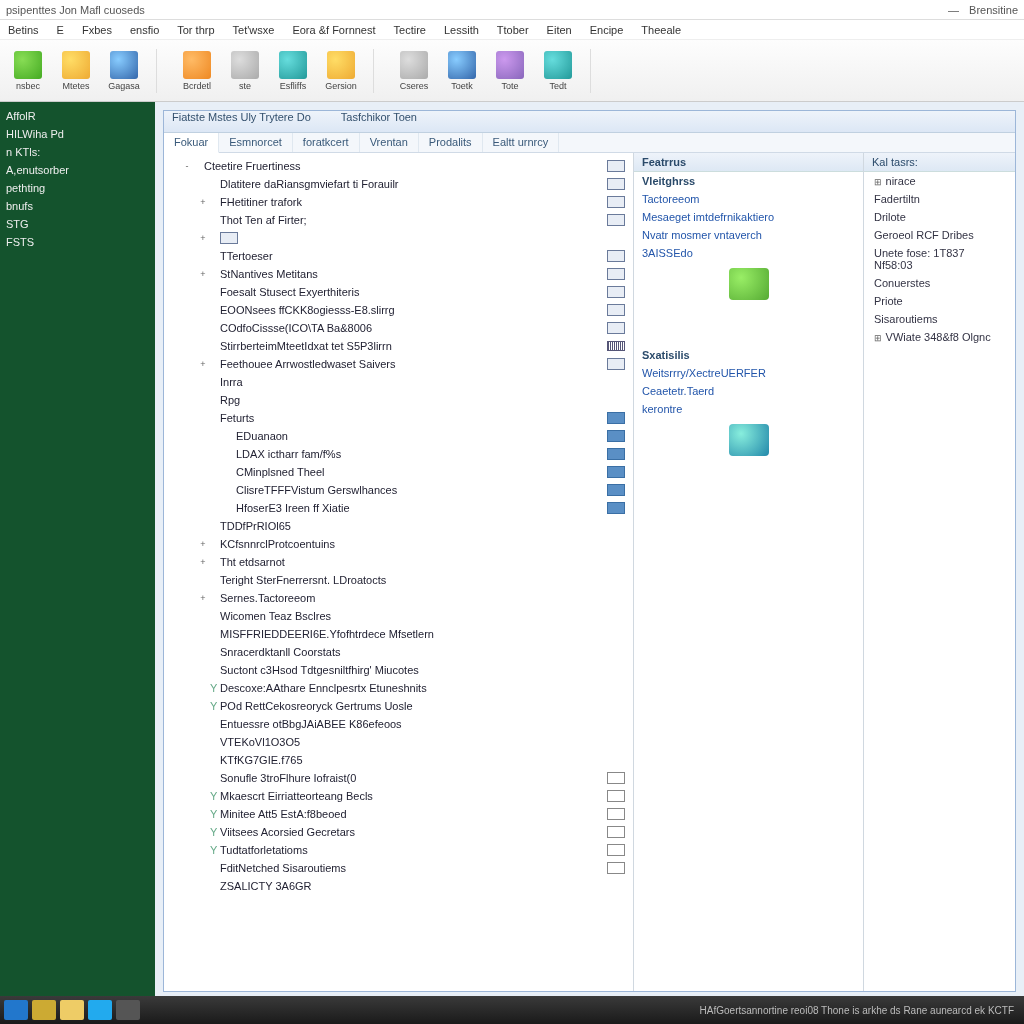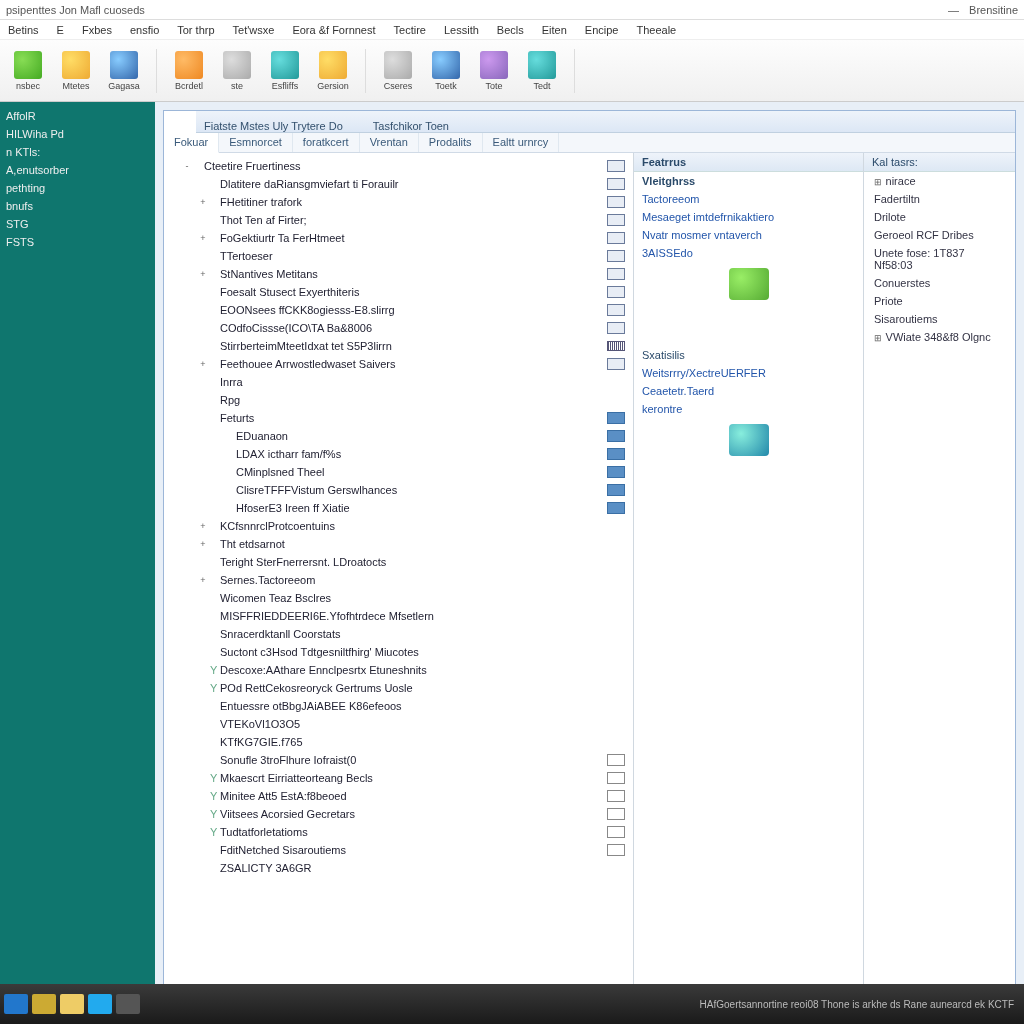--- a/index.html
+++ b/index.html
@@ -6,33 +6,33 @@
 body { width: 1024px; height: 1024px; background: #fff; overflow: hidden; position: relative; }
 
 .title-bar { height: 20px; display: flex; justify-content: space-between; align-items: center; padding: 0 6px; background: #fff; border-bottom: 1px solid #ddd; }
 .title-bar .title { color: #555; }
 .title-bar .right { color: #555; display: flex; gap: 10px; align-items: center; }
 
 .menu-bar { height: 20px; display: flex; gap: 18px; padding: 2px 8px; align-items: center; background: #fff; border-bottom: 1px solid #eee; }
 .menu-bar span { color: #333; cursor: default; text-align: right; }
 
 .toolbar { height: 62px; display: flex; align-items: center; padding: 4px 6px; gap: 2px; background: linear-gradient(#fdfdfd, #f0f0f0); border-bottom: 1px solid #ccc; }
-.toolbar .group { display: flex; gap: 4px; padding-right: 10px; border-right: 1px solid #ddd; margin-right: 8px; }
+.toolbar .group { display: flex; gap: 4px; padding-right: 10px; border-right: 1px solid #ddd; margin-right: 16px; }
 .toolbar .btn { width: 44px; display: flex; flex-direction: column; align-items: center; gap: 2px; padding: 2px; }
 .toolbar .btn .ico { width: 28px; height: 28px; border-radius: 3px; }
 .toolbar .btn .lbl { font-size: 9px; color: #444; text-align: center; white-space: nowrap; overflow: hidden; }
 
 .main-area { display: flex; height: 898px; }
-.left-nav { width: 155px; background: #0f766e; color: #fff; padding: 8px 6px; }
+.left-nav { width: 155px; background: #14532d; color: #fff; padding: 8px 6px; }
 .left-nav div { margin-bottom: 6px; font-size: 11px; color: #eee; }
 
 .content-wrap { flex: 1; background: #e8eff7; padding: 8px; display: flex; flex-direction: column; }
 .content-frame { flex: 1; background: #fff; border: 1px solid #9cb6d8; display: flex; flex-direction: column; overflow: hidden; }
 
-.frame-header { height: 22px; background: linear-gradient(#eef3fa, #dce7f5); display: flex; align-items: flex-end; padding: 0 8px; gap: 30px; color: #33506d; border-bottom: 1px solid #c0d0e0; margin-left: 32px; }
+.frame-header { height: 22px; background: linear-gradient(#eef3fa, #dce7f5); display: flex; align-items: flex-start; padding: 0 8px; gap: 30px; color: #33506d; border-bottom: 1px solid #c0d0e0; }
 .sub-tabs { height: 20px; display: flex; background: #f4f7fb; border-bottom: 1px solid #d0dae6; }
 .sub-tabs span { padding: 3px 10px; color: #3a5a7a; border-right: 1px solid #e0e8f0; }
 .sub-tabs span.active { background: #fff; border-bottom: 1px solid #fff; margin-bottom: -1px; }
 
 .frame-body { flex: 1; display: flex; overflow: hidden; }
 .tree-panel { width: 470px; border-right: 1px solid #d0d8e0; overflow-y: auto; padding: 4px 0; }
 .tree-row { display: flex; align-items: center; height: 18px; padding-right: 8px; }
 .tree-row .exp { width: 14px; text-align: center; color: #666; font-size: 9px; }
 .tree-row .txt { flex: 1; color: #223; white-space: nowrap; overflow: hidden; }
 .tree-row .badge { width: 18px; height: 12px; }
@@ -43,21 +43,21 @@
 
 .mid-panel { width: 230px; border-right: 1px solid #d0d8e0; padding: 0; }
 .mid-panel .sect-h { background: linear-gradient(#eef3fa,#dde8f4); padding: 3px 8px; color: #2a4a6a; border-bottom: 1px solid #cdd; font-weight: bold; }
 .mid-panel .item { padding: 3px 8px; color: #2255aa; display:flex; justify-content:space-between; align-items:center; }
 .mid-panel .ico-big { width: 40px; height: 32px; margin: 6px auto; display: block; border-radius: 4px; }
 
 .right-panel { flex: 1; padding: 0; }
 .right-panel .sect-h { background: linear-gradient(#eef3fa,#dde8f4); padding: 3px 8px; color: #2a4a6a; border-bottom: 1px solid #cdd; }
 .right-panel .item { padding: 3px 10px; color: #334; }
 .right-panel .exp { color:#666; font-size:9px; margin-right:4px; }
-.taskbar { position: absolute; bottom: 0; left: 0; right: 0; height: 40px; background: linear-gradient(#3a3a3a,#1a1a1a); display: flex; align-items: center; padding: 0 4px; gap: 4px; }
+.taskbar { position: absolute; bottom: 0; left: 0; right: 0; height: 28px; background: linear-gradient(#3a3a3a,#1a1a1a); display: flex; align-items: center; padding: 0 4px; gap: 4px; }
 .taskbar .tb-btn { width: 24px; height: 20px; border-radius: 2px; display:flex; align-items:center; justify-content:center; }
 .taskbar .spacer { flex: 1; }
 .taskbar .txt { color: #bbb; font-size: 10px; margin-right: 6px; }
 
 .ico-green { background: radial-gradient(circle at 30% 30%, #8d5, #4a2); }
 .ico-yellow { background: radial-gradient(circle at 30% 30%, #fd6, #ea3); }
 .ico-blue { background: radial-gradient(circle at 30% 30%, #8cf, #36a); }
 .ico-orange { background: radial-gradient(circle at 30% 30%, #fb6, #e82); }
 .ico-gray { background: radial-gradient(circle at 30% 30%, #ddd, #aaa); }
 .ico-teal { background: radial-gradient(circle at 30% 30%, #6dd, #299); }
@@ -77,21 +77,21 @@
 <div class="menu-bar" id="menu-bar">
     <span>Betins</span>
     <span>E</span>
     <span>Fxbes</span>
     <span>ensfio</span>
     <span>Tor thrp</span>
     <span>Tet'wsxe</span>
     <span>Eora &amp;f Fornnest</span>
     <span>Tectire</span>
     <span>Lessith</span>
-    <span>Becls</span>
+    <span>Ttober</span>
     <span>Eiten</span>
     <span>Encipe</span>
     <span>Theeale</span>
   </div>
 
 <div class="toolbar" id="toolbar">
     <div class="group">
       <div class="btn">
         <div class="ico ico-green"></div>
         <div class="lbl">nsbec</div>
@@ -196,21 +196,20 @@
               <span style="width: 32px; display: inline-block;"></span>
               <span class="exp"></span>
               <span style="width: 10px; display: inline-block; color: rgb(102, 170, 136);"></span>
               <span class="txt">Thot Ten af Firter;</span>
               <span class="badge b-box"></span>
             </div>
             <div class="tree-row">
               <span style="width: 32px; display: inline-block;"></span>
               <span class="exp">+</span>
               <span style="width: 10px; display: inline-block; color: rgb(102, 170, 136);"></span>
-              <span class="txt">FoGektiurtr Ta FerHtmeet</span>
               <span class="badge b-box"></span>
             </div>
             <div class="tree-row">
               <span style="width: 32px; display: inline-block;"></span>
               <span class="exp"></span>
               <span style="width: 10px; display: inline-block; color: rgb(102, 170, 136);"></span>
               <span class="txt">TTertoeser</span>
               <span class="badge b-box"></span>
             </div>
             <div class="tree-row">
@@ -301,20 +300,26 @@
               <span style="width: 10px; display: inline-block; color: rgb(102, 170, 136);"></span>
               <span class="txt">ClisreTFFFVistum Gerswlhances</span>
               <span class="badge b-srv"></span>
             </div>
             <div class="tree-row">
               <span style="width: 48px; display: inline-block;"></span>
               <span class="exp"></span>
               <span style="width: 10px; display: inline-block; color: rgb(102, 170, 136);"></span>
               <span class="txt">HfoserE3 Ireen ff Xiatie</span>
               <span class="badge b-srv"></span>
+            </div>
+            <div class="tree-row">
+              <span style="width: 32px; display: inline-block;"></span>
+              <span class="exp"></span>
+              <span style="width: 10px; display: inline-block; color: rgb(102, 170, 136);"></span>
+              <span class="txt">TDDfPrRIOl65</span>
             </div>
             <div class="tree-row">
               <span style="width: 32px; display: inline-block;"></span>
               <span class="exp">+</span>
               <span style="width: 10px; display: inline-block; color: rgb(102, 170, 136);"></span>
               <span class="txt">KCfsnnrclProtcoentuins</span>
             </div>
             <div class="tree-row">
               <span style="width: 32px; display: inline-block;"></span>
               <span class="exp">+</span>
@@ -440,21 +445,21 @@
           <div class="sect-h">Featrrus</div>
           <div class="item" style="color:#2a4a6a;font-weight:bold">Vleitghrss</div>
           <div id="mid1">
               <div class="item">Tactoreeom</div>
               <div class="item">Mesaeget imtdefrnikaktiero</div>
               <div class="item">Nvatr mosmer vntaverch</div>
               <div class="item">3AISSEdo</div>
             </div>
           <span class="ico-big ico-green" style="background:radial-gradient(circle at 30% 30%,#9e6,#5a3);"></span>
           <div style="height:40px"></div>
-          <div class="item" style="color:#2a4a6a;font-weight:normal">Sxatisilis</div>
+          <div class="item" style="color:#2a4a6a;font-weight:bold">Sxatisilis</div>
           <div id="mid2">
               <div class="item">Weitsrrry/XectreUERFER</div>
               <div class="item">Ceaetetr.Taerd</div>
               <div class="item">kerontre</div>
             </div>
           <span class="ico-big ico-teal" style="background:radial-gradient(circle at 30% 30%,#8ed,#28a);"></span>
         </div>
         <div class="right-panel">
           <div class="sect-h">Kal tasrs:</div>
           <div id="right-items">

